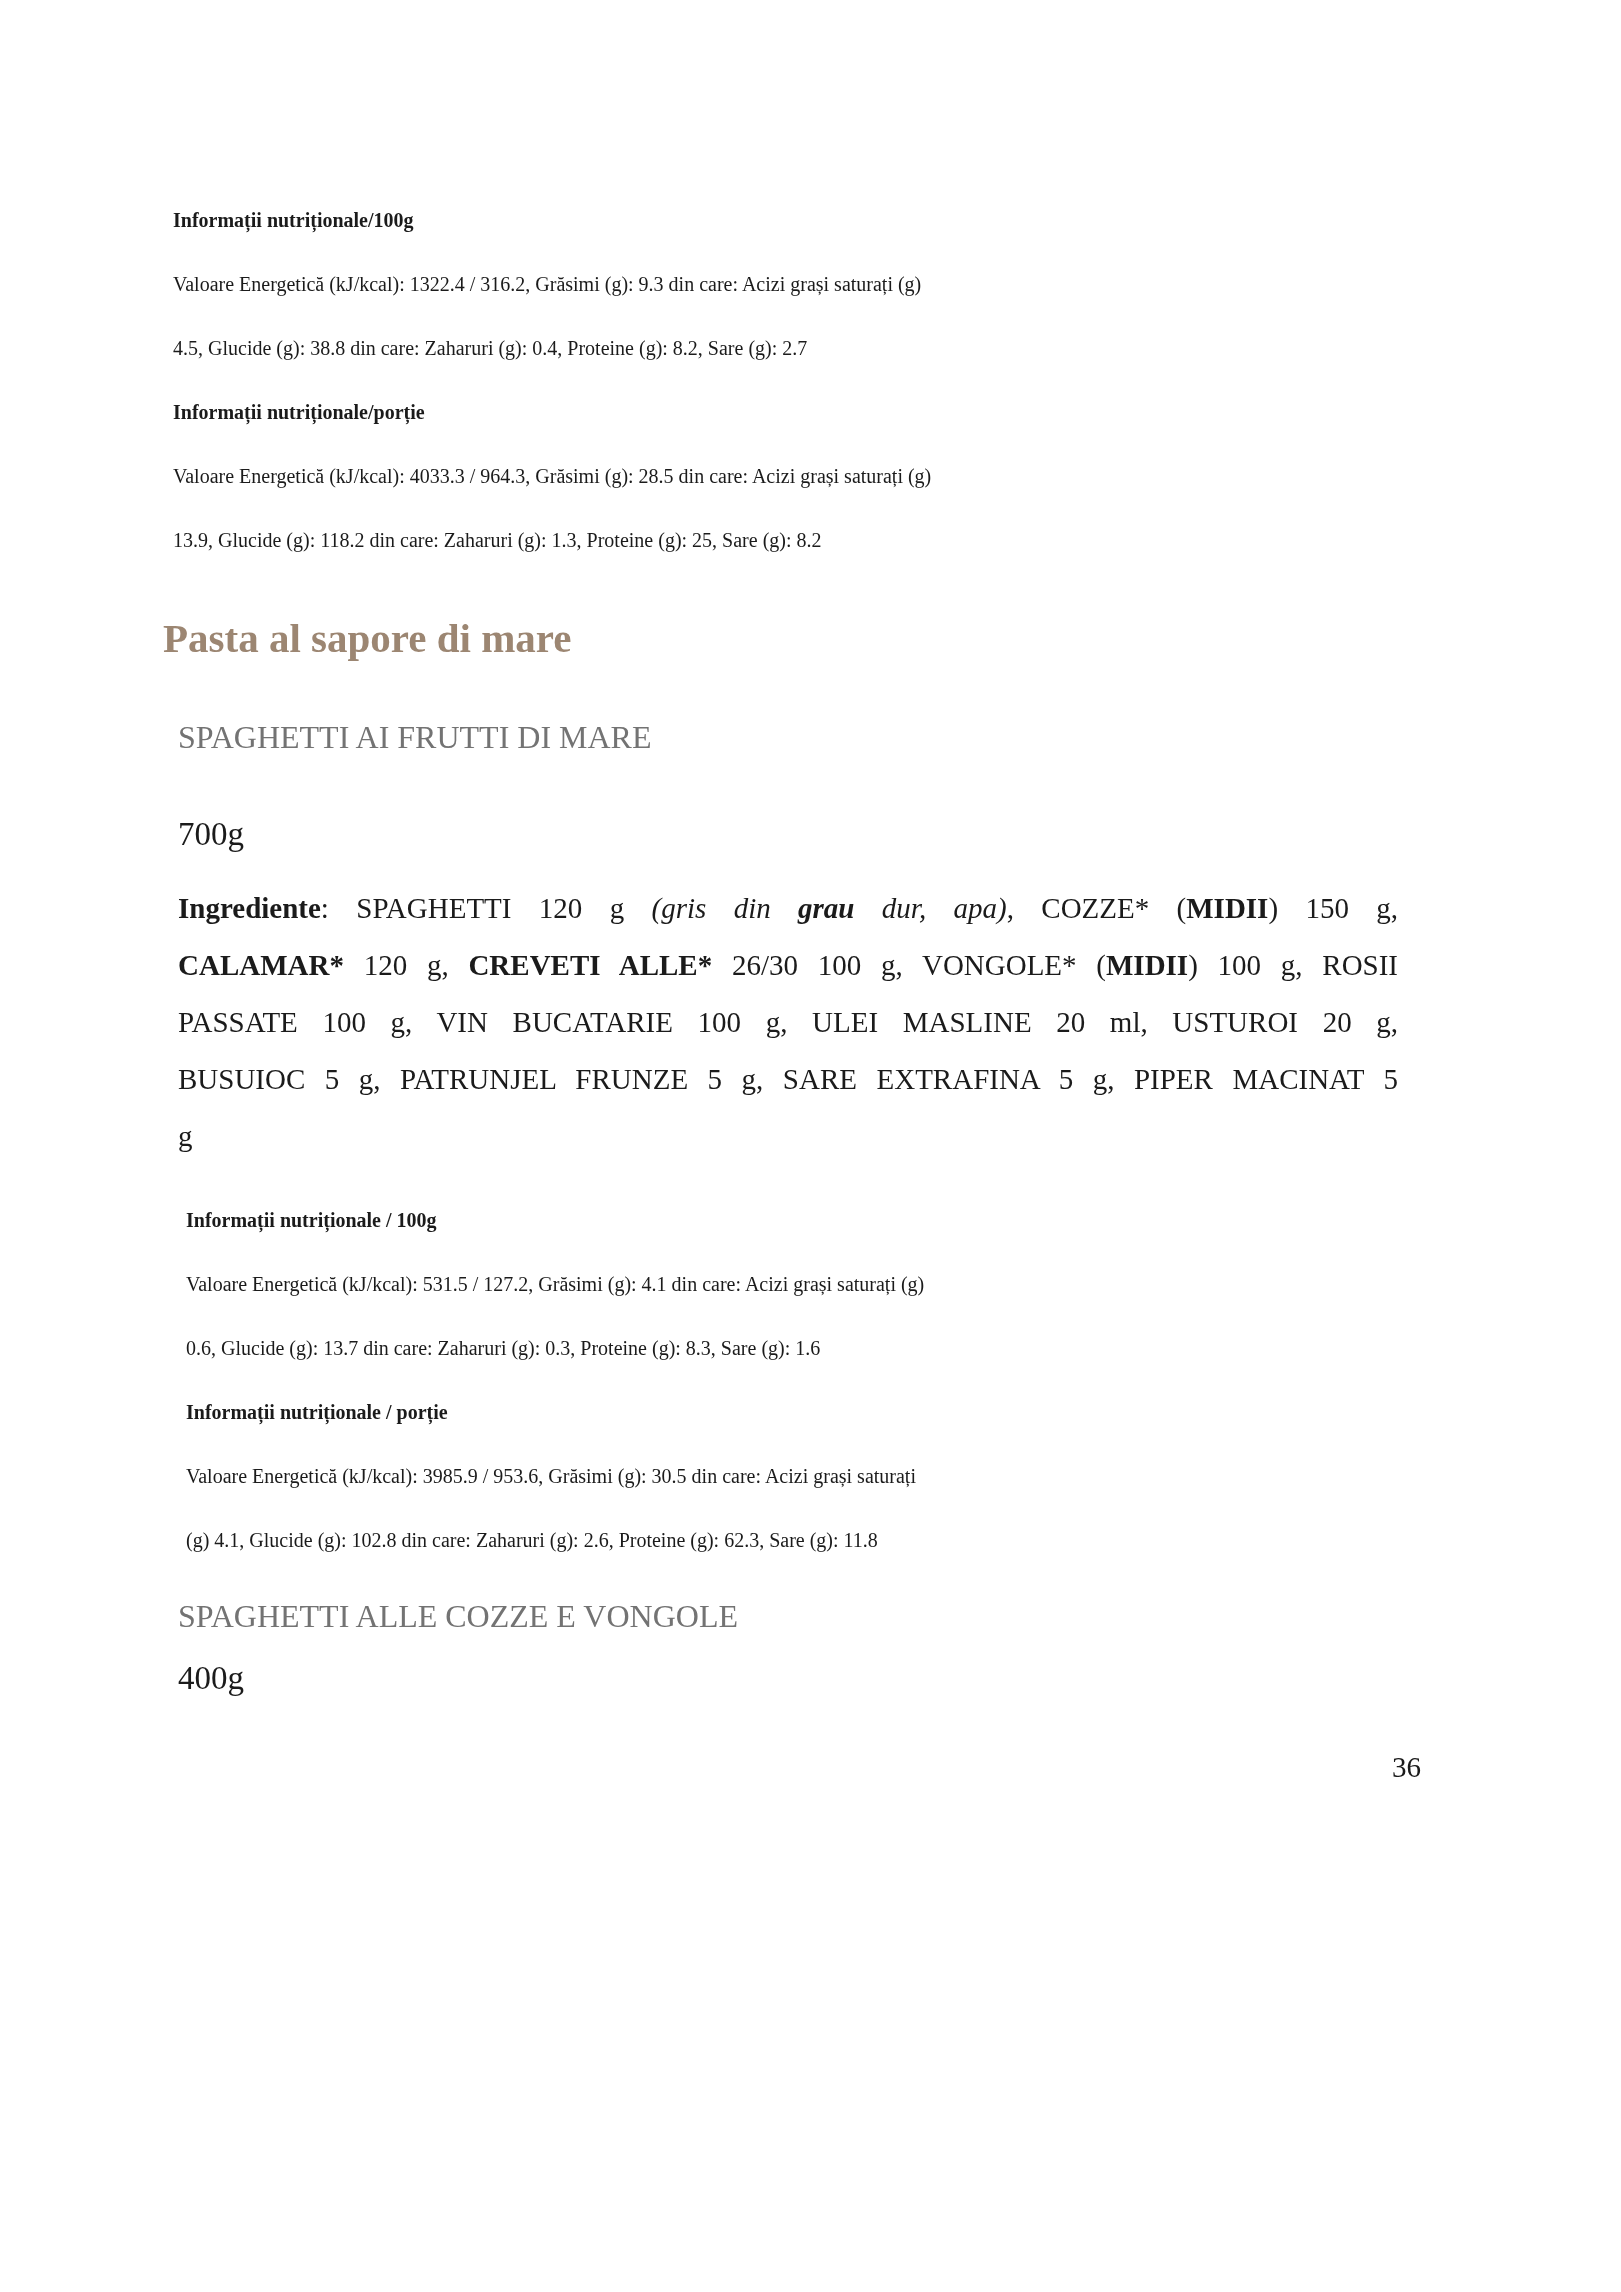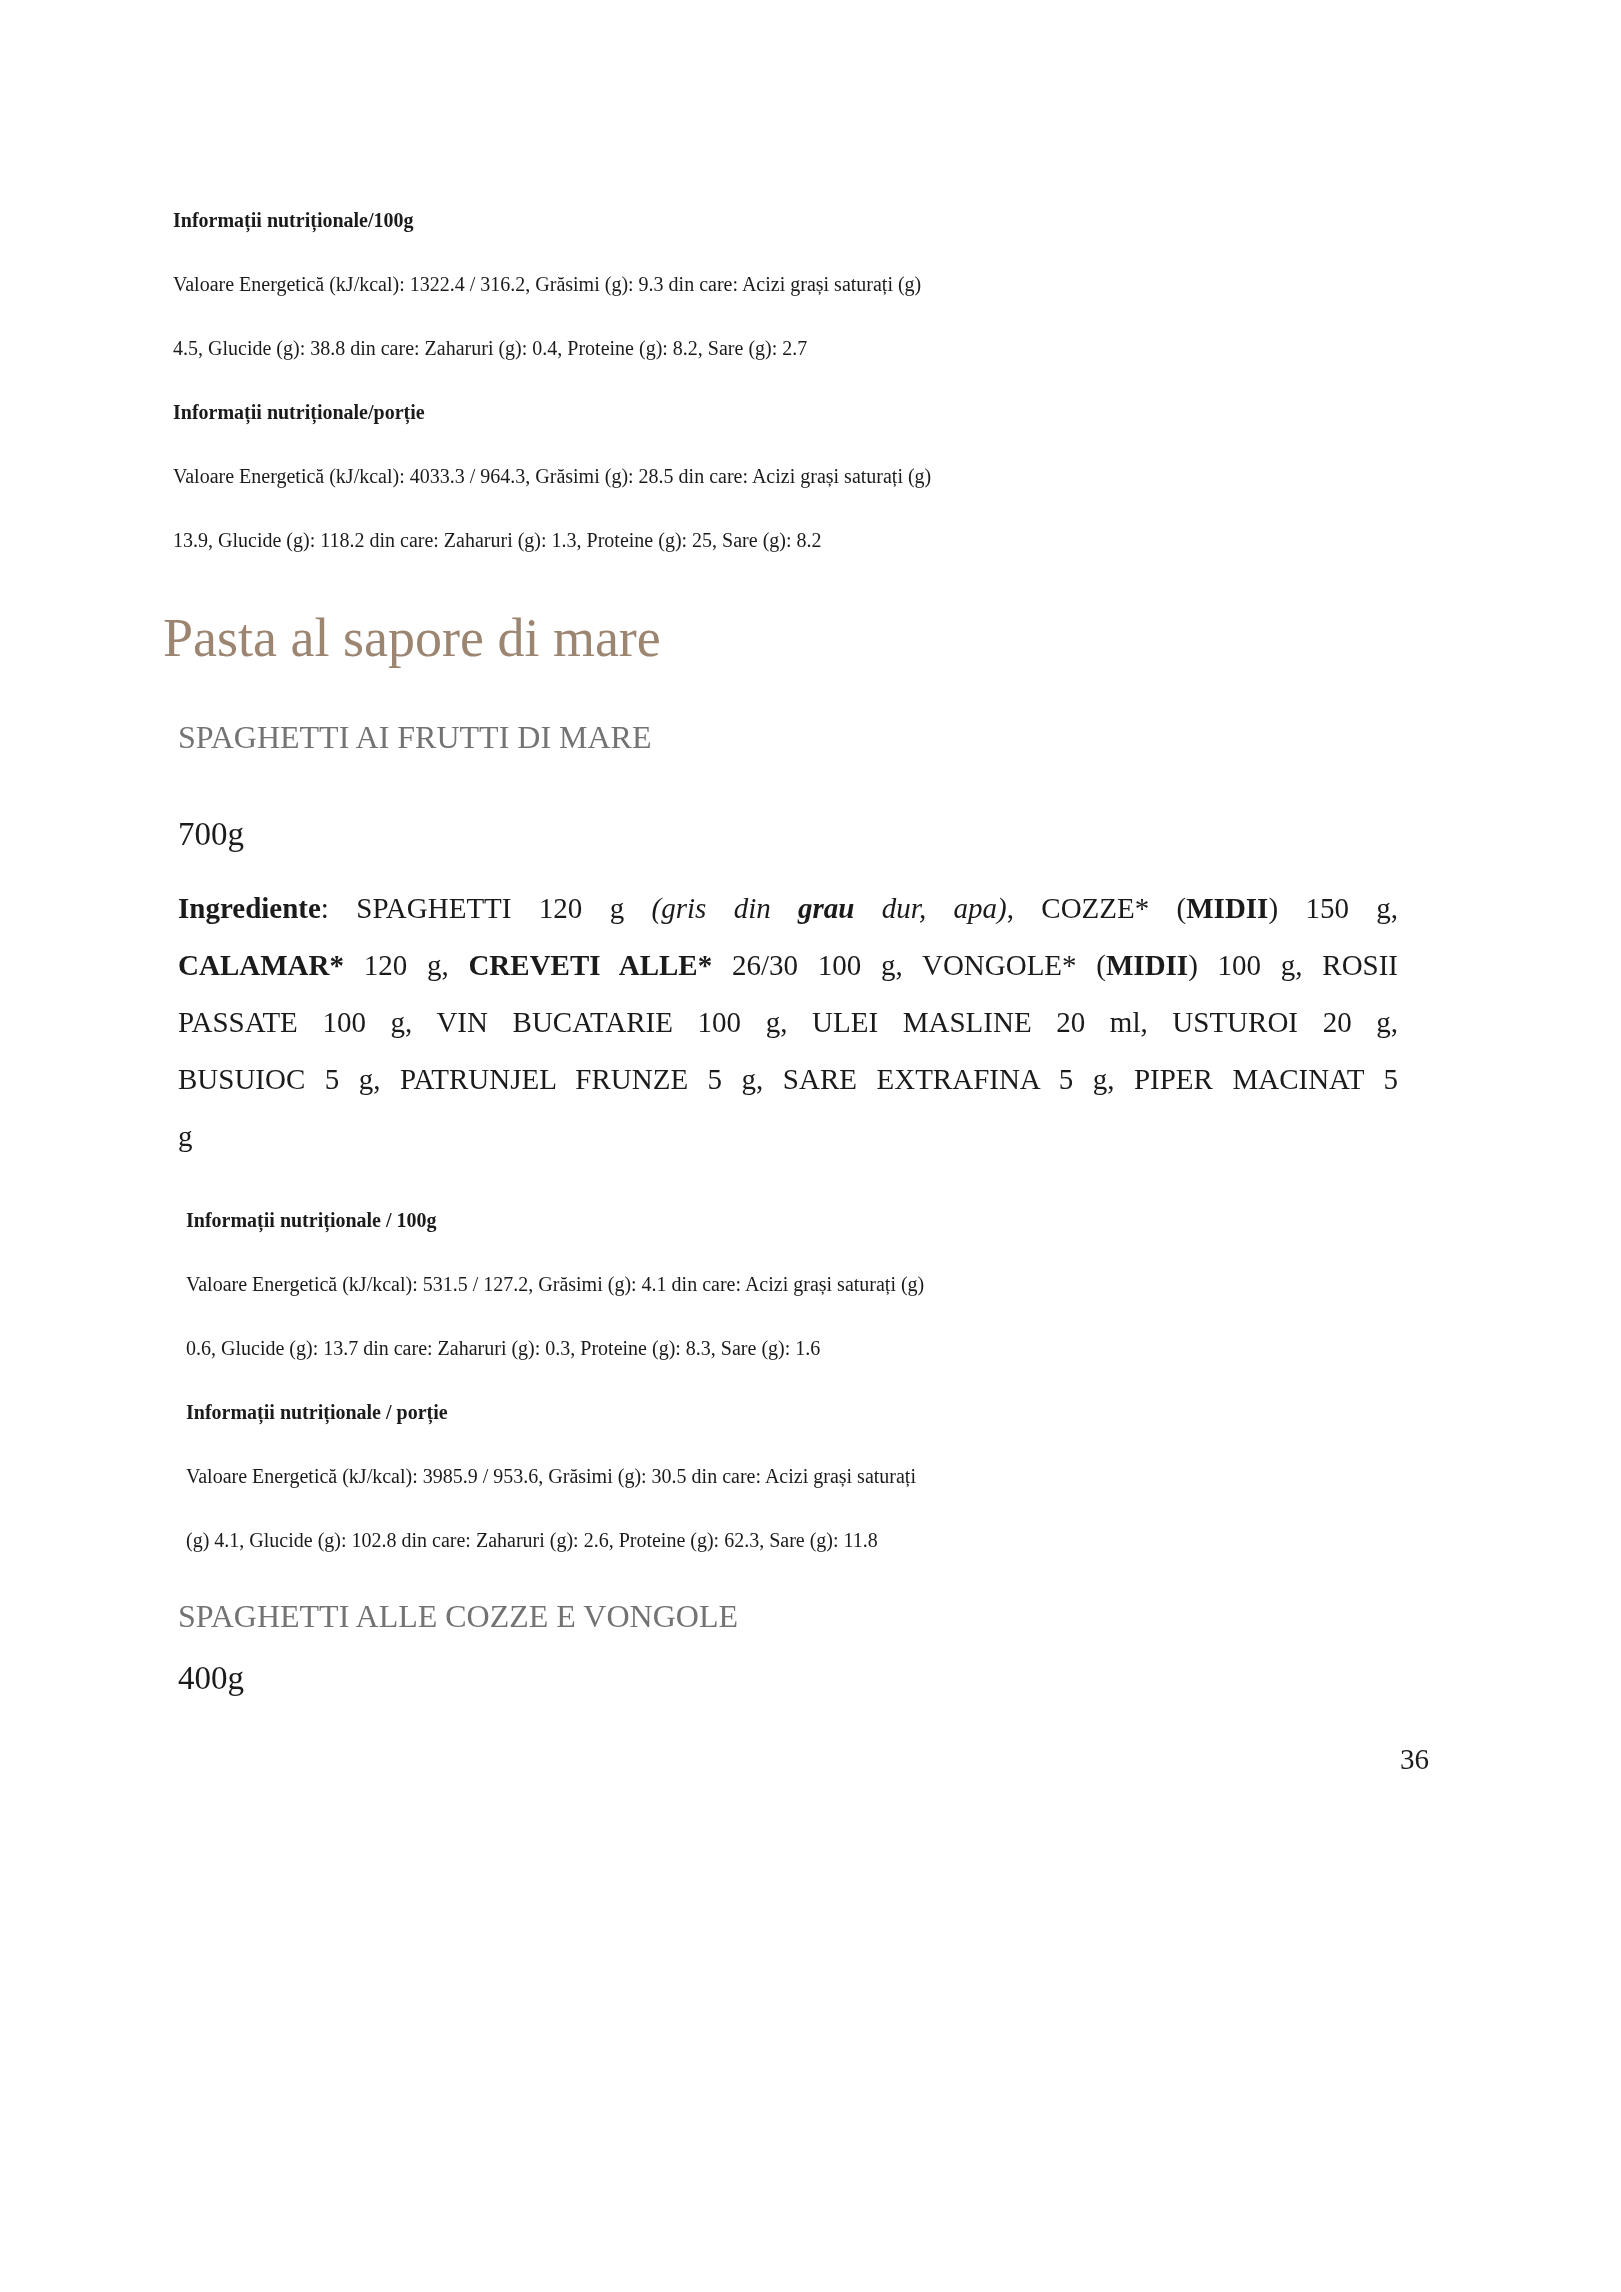--- a/index.html
+++ b/index.html
@@ -25,42 +25,42 @@
     text-align-last: justify;
   }
   .ing-line {
     margin: 0;
     font-size: 29px;
     line-height: 57px;
   }
   .top-block  { left: 165px; top: 184px; width: 1223px; }
   .section-title {
     left: 163px; top: 610px;
-    font-size: 54px; line-height: 57px;
-    font-weight: normal;
+    font-size: 41px; line-height: 57px;
+    font-weight: bold;
     color: #9c8672;
     margin: 0; white-space: nowrap;
   }
   .recipe-title {
     font-size: 32px; line-height: 43px;
     font-weight: normal;
     color: #737373;
     margin: 0; white-space: nowrap;
   }
   .recipe1-title { left: 178px; top: 716px; }
   .recipe2-title { left: 178px; top: 1595px; }
   .weight { font-size: 33px; line-height: 56px; margin: 0; }
   .weight1 { left: 178px; top: 806px; }
   .weight2 { left: 178px; top: 1650px; }
   .ingredients { left: 178px; top: 880px; width: 1220px; }
   .nutr1 { left: 178px; top: 1184px; width: 1220px; }
   .page-num {
     top: 1731px; right: 192px;
     font-size: 29px; line-height: 56px;
-    margin: 0;
+    margin: 8px;
   }
 </style>
 </head>
 <body>
 
 <div>
 
   <div class="abs top-block">
     <p class="b-line bold">Informații nutriționale/100g</p>
     <p class="b-line">Valoare Energetică (kJ/kcal): 1322.4 / 316.2, Grăsimi (g): 9.3 din care: Acizi grași saturați (g)</p>

